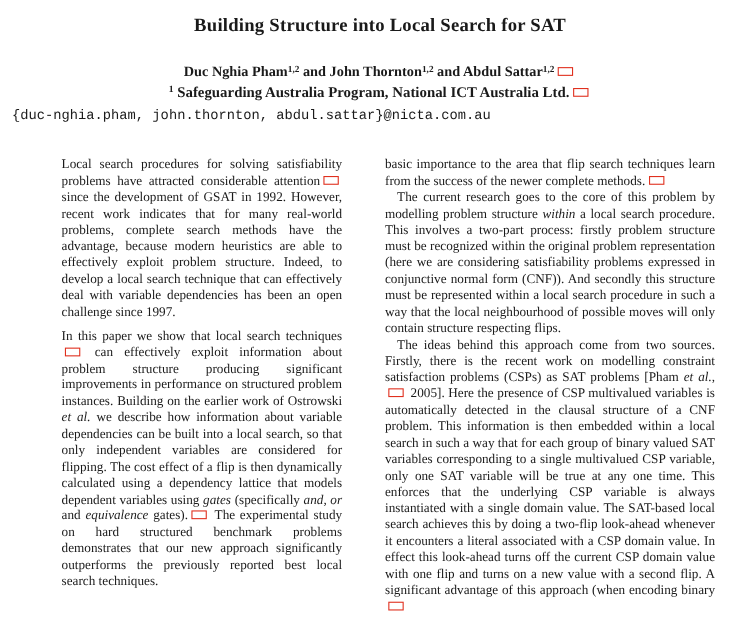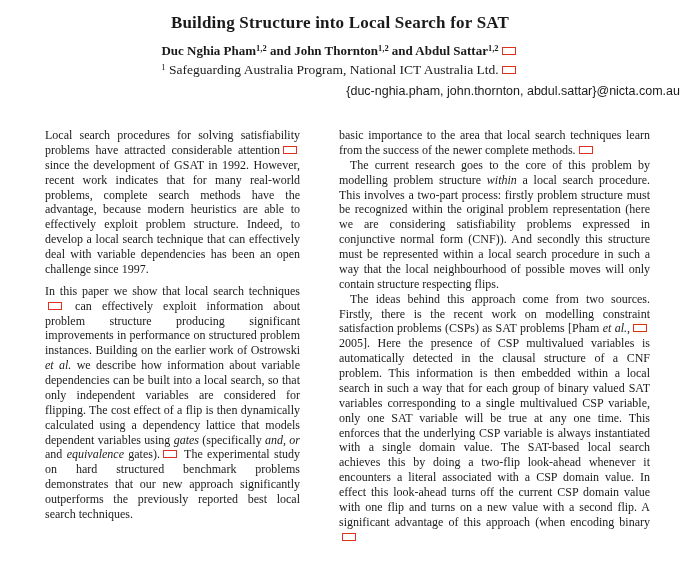--- a/index.html
+++ b/index.html
@@ -5,44 +5,46 @@
   * { box-sizing: border-box; }
   html, body { margin: 0; padding: 0; background: #ffffff; }
   .page {
     position: relative;
     width: 680px;
     height: 569px;
     overflow: hidden;
     background: var(--page-bg, #ffffff);
     color: var(--text-color, #1a1a1a);
     font-family: "Liberation Serif", "DejaVu Serif", serif;
+    padding-left: 11px;
   }
   .title {
     margin: 0;
     padding-top: 13px;
     text-align: center;
     font-size: 17px;
     font-weight: 700;
     letter-spacing: 0.2px;
   }
   .author-line {
-    margin-top: 10px;
+    margin-top: 24px;
     text-align: center;
     font-size: 13px;
     font-weight: 700;
   }
   .affil {
     margin-top: 3px;
     text-align: center;
     font-size: 13.5px;
+    font-weight: bold;
   }
   .email {
     margin-top: 6px;
-    text-align: right;
-    font-family: Liberation Sans, sans-serif;
+    text-align: left;
+    font-family: Liberation Mono, monospace;
     font-size: 12.5px;
   }
   .columns {
     display: flex;
     gap: 24px;
     padding: 0 30px;
     margin-top: 30px;
   }
   .col {
     text-align: justify;
@@ -90,19 +92,19 @@
   <div class="columns">
 
     <div class="col col-left">
       <div class="abstract">
         <p><span>Local search procedures for solving satisfiability problems have attracted considerable attention</span><span class="redbox"></span><span> since the development of GSAT in 1992. However, recent work indicates that for many real-world problems, complete search methods have the advantage, because modern heuristics are able to effectively exploit problem structure. Indeed, to develop a local search technique that can effectively deal with variable dependencies has been an open challenge since 1997.</span></p>
         <p><span>In this paper we show that local search techniques</span><span class="redbox"></span><span> can effectively exploit information about problem structure producing significant improvements in performance on structured problem instances. Building on the earlier work of Ostrowski </span><span class="it">et al.</span><span> we describe how information about variable dependencies can be built into a local search, so that only independent variables are considered for flipping. The cost effect of a flip is then dynamically calculated using a dependency lattice that models dependent variables using </span><span class="it">gates</span><span> (specifically </span><span class="it">and, or</span><span> and </span><span class="it">equivalence</span><span> gates).</span><span class="redbox"></span><span> The experimental study on hard structured benchmark problems demonstrates that our new approach significantly outperforms the previously reported best local search techniques.</span></p>
       </div>
     </div>
 
     <div class="col col-right">
-      <p><span>basic importance to the area that local search techniques learn from the success of the newer complete methods.</span><span class="redbox"></span></p>
+      <p><span>basic importance to the area that flip search techniques learn from the success of the newer complete methods.</span><span class="redbox"></span></p>
       <p class="indent"><span>The current research goes to the core of this problem by modelling problem structure </span><span class="it">within</span><span> a local search procedure. This involves a two-part process: firstly problem structure must be recognized within the original problem representation (here we are considering satisfiability problems expressed in conjunctive normal form (CNF)). And secondly this structure must be represented within a local search procedure in such a way that the local neighbourhood of possible moves will only contain structure respecting flips.</span></p>
       <p class="indent"><span>The ideas behind this approach come from two sources. Firstly, there is the recent work on modelling constraint satisfaction problems (CSPs) as SAT problems [Pham </span><span class="it">et al.</span><span>,</span><span class="redbox"></span><span> 2005]. Here the presence of CSP multivalued variables is automatically detected in the clausal structure of a CNF problem. This information is then embedded within a local search in such a way that for each group of binary valued SAT variables corresponding to a single multivalued CSP variable, only one SAT variable will be true at any one time. This enforces that the underlying CSP variable is always instantiated with a single domain value. The SAT-based local search achieves this by doing a two-flip look-ahead whenever it encounters a literal associated with a CSP domain value. In effect this look-ahead turns off the current CSP domain value with one flip and turns on a new value with a second flip. A significant advantage of this approach (when encoding binary</span><span class="redbox"></span></p>
     </div>
 
   </div>
 </div>
 
 </body></html>

